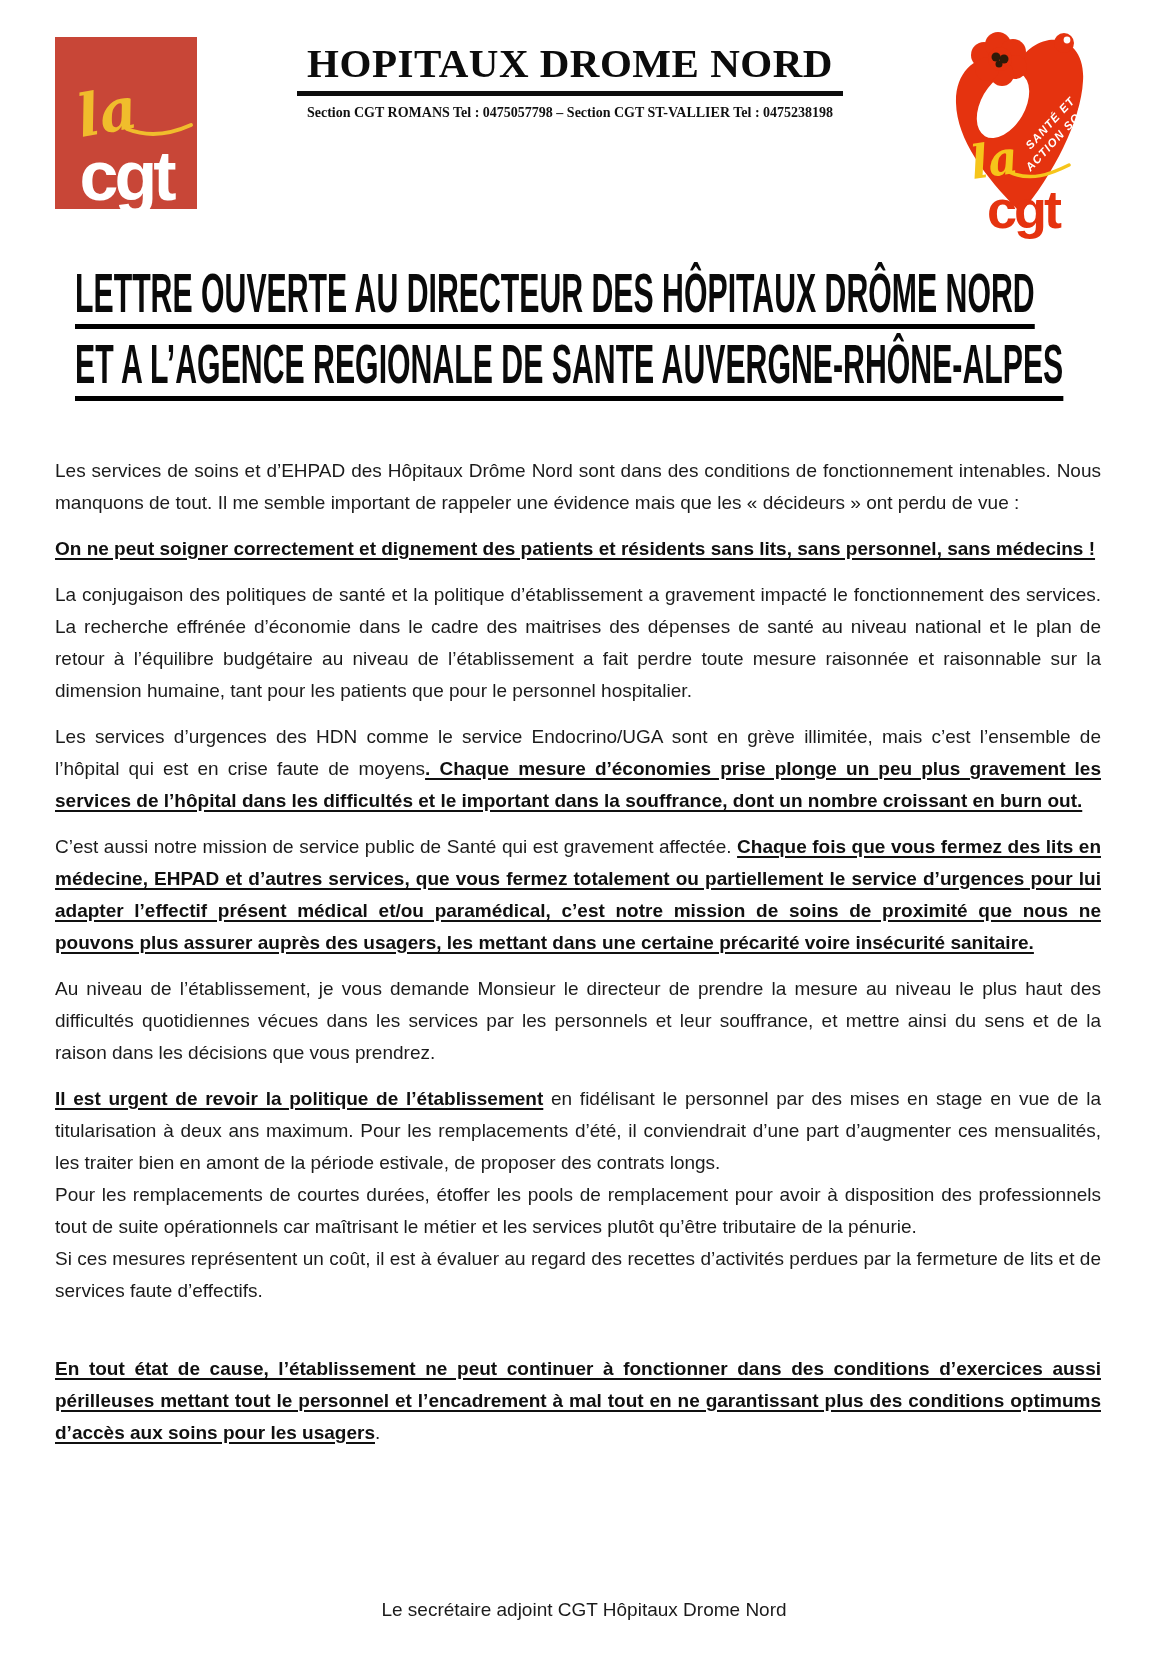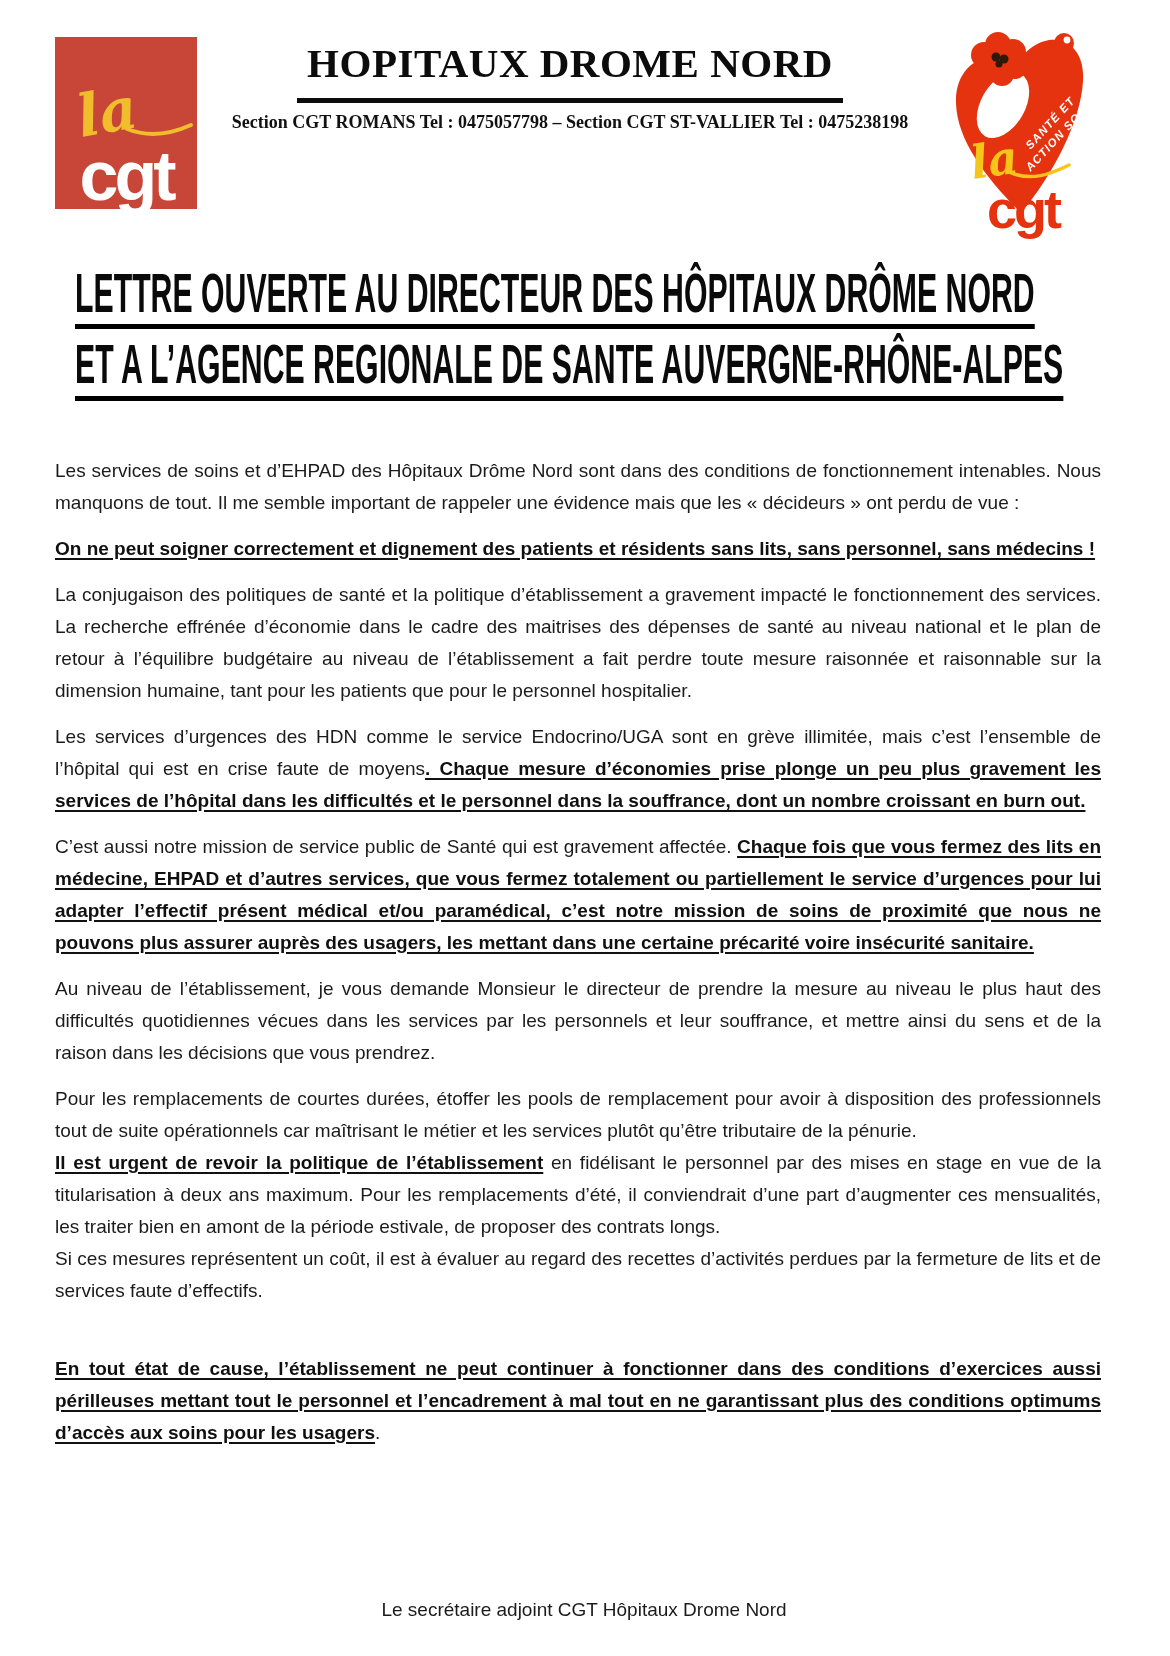--- a/index.html
+++ b/index.html
@@ -4,23 +4,23 @@
 <style>
   html,body{margin:0;padding:0;background:#ffffff;}
   body{width:1170px;height:1656px;font-family:"Liberation Sans",sans-serif;color:#1b1b1b;overflow:hidden;}
   .page{box-sizing:border-box;width:1170px;height:1656px;padding:33px 57px 0 55px;background:#fff;}
 
   
   .header-row{display:flex;align-items:flex-start;}
   .logo-left{width:142px;height:172px;background:#c84637;flex:none;margin-top:4px;position:relative;}
   .logo-left svg{overflow:visible;display:block;}
   .header-center{flex:1;text-align:center;padding-top:6px;min-width:0;}
-  .org-title{display:inline-block;font-family:"Liberation Serif",serif;font-weight:bold;font-size:41px;letter-spacing:.5px;color:#0c0c0c;border-bottom:5px solid #0d0d0d;padding:0 10px 11px;white-space:nowrap;}
+  .org-title{display:inline-block;font-family:"Liberation Serif",serif;font-weight:bold;font-size:41px;letter-spacing:.5px;color:#0c0c0c;border-bottom:5px solid #0d0d0d;padding:0 10px 4px;white-space:nowrap;}
   .union-title{font-family:"Liberation Serif",serif;font-weight:bold;font-size:37px;color:#dc1420;letter-spacing:1.5px;margin-top:7px;}
-  .sections-line{font-family:"Liberation Serif",serif;font-weight:bold;font-size:18px;color:#111;margin-top:9px;white-space:nowrap;}
+  .sections-line{font-family:"Liberation Serif",serif;font-weight:bold;font-size:14px;color:#111;margin-top:9px;white-space:nowrap;}
   .logo-right{width:170px;flex:none;margin-top:-10px;}
   .logo-right svg{overflow:visible;display:block;}
 
   
   .main-title{margin-top:34px;}
   .main-title-line{display:block;width:max-content;margin-left:20px;font-weight:700;font-size:55px;line-height:.95;color:#0a0a0a;white-space:nowrap;transform:scaleX(0.55);transform-origin:0 50%;border-bottom:5px solid #000;padding-bottom:5px;margin-bottom:9px;}
 
   
   .body-text{margin-top:54px;font-size:19px;line-height:32px;text-align:justify;color:#1b1b1b;}
   .body-text p{margin:0 12px 14px 0;}
@@ -98,28 +98,28 @@
   </div>
 
   <div class="body-text">
 
     <p><span>Les services de soins et d’EHPAD des Hôpitaux Drôme Nord sont dans des conditions de fonctionnement intenables. Nous manquons de tout. Il me semble important de rappeler une évidence mais que les « décideurs » ont perdu de vue :</span></p>
 
     <p><span class="bu">On ne peut soigner correctement et dignement des patients et résidents sans lits, sans personnel, sans médecins !</span></p>
 
     <p><span>La conjugaison des politiques de santé et la politique d’établissement a gravement impacté le fonctionnement des services.  La recherche effrénée d’économie dans le cadre des maitrises des dépenses de santé au niveau national et le plan de retour à l’équilibre budgétaire au niveau de l’établissement a fait perdre toute mesure raisonnée et raisonnable sur la dimension humaine, tant pour les patients que pour le personnel hospitalier.</span></p>
 
-    <p><span>Les services d’urgences des HDN comme le service Endocrino/UGA sont en grève illimitée, mais c’est l’ensemble de l’hôpital qui est en crise faute de moyens</span><span class="bu">. Chaque mesure d’économies prise plonge un peu plus gravement les services de l’hôpital dans les difficultés et le personnel dans la souffrance, dont un nombre croissant en burn out.</span></p>
+    <p><span>Les services d’urgences des HDN comme le service Endocrino/UGA sont en grève illimitée, mais c’est l’ensemble de l’hôpital qui est en crise faute de moyens</span><span class="bu">. Chaque mesure d’économies prise plonge un peu plus gravement les services de l’hôpital dans les difficultés et le important dans la souffrance, dont un nombre croissant en burn out.</span></p>
 
     <p><span>C’est aussi notre mission de service public de Santé qui est gravement affectée. </span><span class="bu">Chaque fois que vous fermez des lits en médecine, EHPAD et d’autres services, que vous fermez totalement ou partiellement le service d’urgences pour lui adapter l’effectif présent médical et/ou paramédical, c’est notre mission de soins de proximité que nous ne pouvons plus assurer auprès des usagers, les mettant dans une certaine précarité  voire insécurité sanitaire.</span></p>
 
     <p><span>Au niveau de l’établissement, je vous demande Monsieur le directeur de prendre la mesure au niveau le plus haut des difficultés quotidiennes vécues dans les services par les personnels et leur souffrance, et mettre ainsi du sens et de la raison dans les décisions que vous prendrez.</span></p>
 
+    <p style="margin-bottom:0;"><span class="bu">Il est urgent de revoir la politique de l’établissement</span><span> en fidélisant le personnel par des mises en stage en vue de la titularisation à deux ans maximum. Pour les remplacements d’été, il conviendrait d’une part d’augmenter ces mensualités, les traiter bien en amont de la période estivale, de proposer des contrats longs.</span></p>
     <p style="margin-bottom:0;"><span>Pour les remplacements de courtes durées, étoffer les pools de remplacement pour avoir à disposition des professionnels tout de suite opérationnels car maîtrisant le métier et les services plutôt qu’être tributaire de la pénurie.</span></p>
-    <p style="margin-bottom:0;"><span class="bu">Il est urgent de revoir la politique de l’établissement</span><span> en fidélisant le personnel par des mises en stage en vue de la titularisation à deux ans maximum. Pour les remplacements d’été, il conviendrait d’une part d’augmenter ces mensualités, les traiter bien en amont de la période estivale, de proposer des contrats longs.</span></p>
     <p><span>Si ces mesures représentent un coût, il est à évaluer au regard des recettes d’activités perdues par la fermeture de lits et de services faute d’effectifs.</span></p>
 
     <p class="gap-before"><span class="bu">En tout état de cause, l’établissement ne peut continuer à fonctionner dans des conditions d’exercices aussi périlleuses mettant tout le personnel et l’encadrement à mal tout en ne garantissant plus des conditions optimums d’accès aux soins pour les usagers</span><span>.</span></p>
   </div>
 
   <div class="signature">
     <div class="sig-role">Le secrétaire adjoint CGT Hôpitaux Drome Nord</div>
 
   </div>
 

